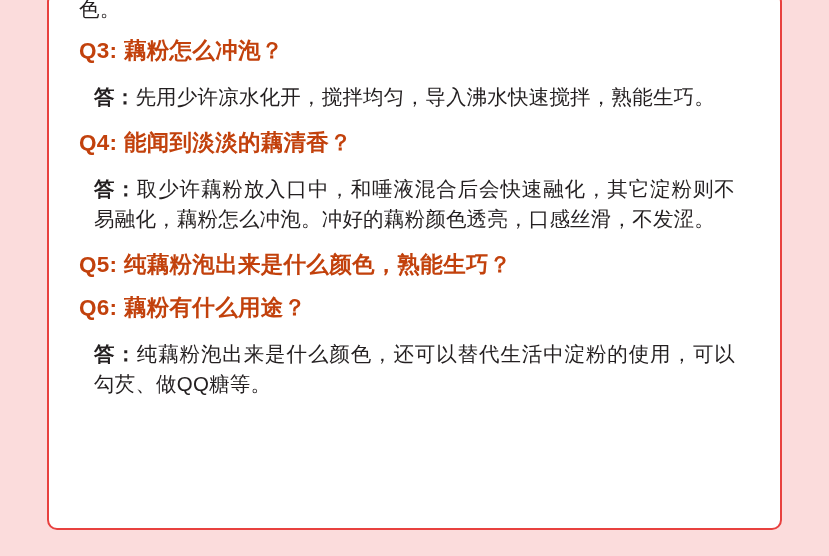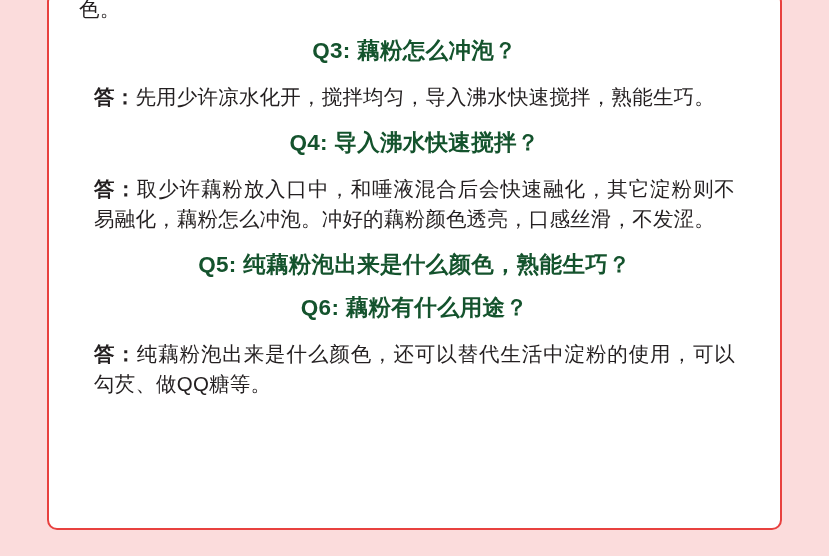--- a/index.html
+++ b/index.html
@@ -55,27 +55,26 @@
   }
   .partial-line {
     font-size: 20.5px;
     line-height: 30px;
     color: #231f20;
     margin: 0;
     padding-top: 0px;
     letter-spacing: 0.2px;
   }
   .question {
-    color: #14532d;
+    color: #c2410c;
     font-size: 22.5px;
     font-weight: bold;
     line-height: 32px;
     margin: 11px 0 5px 0;
     letter-spacing: 0.3px;
-    text-align: center;
   }
   .answer {
     color: #231f20;
     font-size: 20.5px;
     line-height: 30px;
     margin: 15px;
     letter-spacing: 0.2px;
     text-align: justify;
   }
   .answer .label {
@@ -95,21 +94,21 @@
     <div class="content">
 
       <p class="partial-line">色。</p>
 
       <div class="qa-block">
         <div class="question">Q3: 藕粉怎么冲泡？</div>
         <p class="answer"><span class="label">答：</span><span>先用少许凉水化开，搅拌均匀，导入沸水快速搅拌，熟能生巧。</span></p>
       </div>
 
       <div class="qa-block">
-        <div class="question">Q4: 导入沸水快速搅拌？</div>
+        <div class="question">Q4: 能闻到淡淡的藕清香？</div>
         <p class="answer"><span class="label">答：</span><span>取少许藕粉放入口中，和唾液混合后会快速融化，其它淀粉则不易融化，藕粉怎么冲泡。冲好的藕粉颜色透亮，口感丝滑，不发涩。</span></p>
       </div>
 
       <div class="qa-block">
         <div class="question">Q5: 纯藕粉泡出来是什么颜色，熟能生巧？</div>
       </div>
 
       <div class="qa-block">
         <div class="question">Q6: 藕粉有什么用途？</div>
         <p class="answer"><span class="label">答：</span><span>纯藕粉泡出来是什么颜色，还可以替代生活中淀粉的使用，可以勾芡、做QQ糖等。</span></p>

